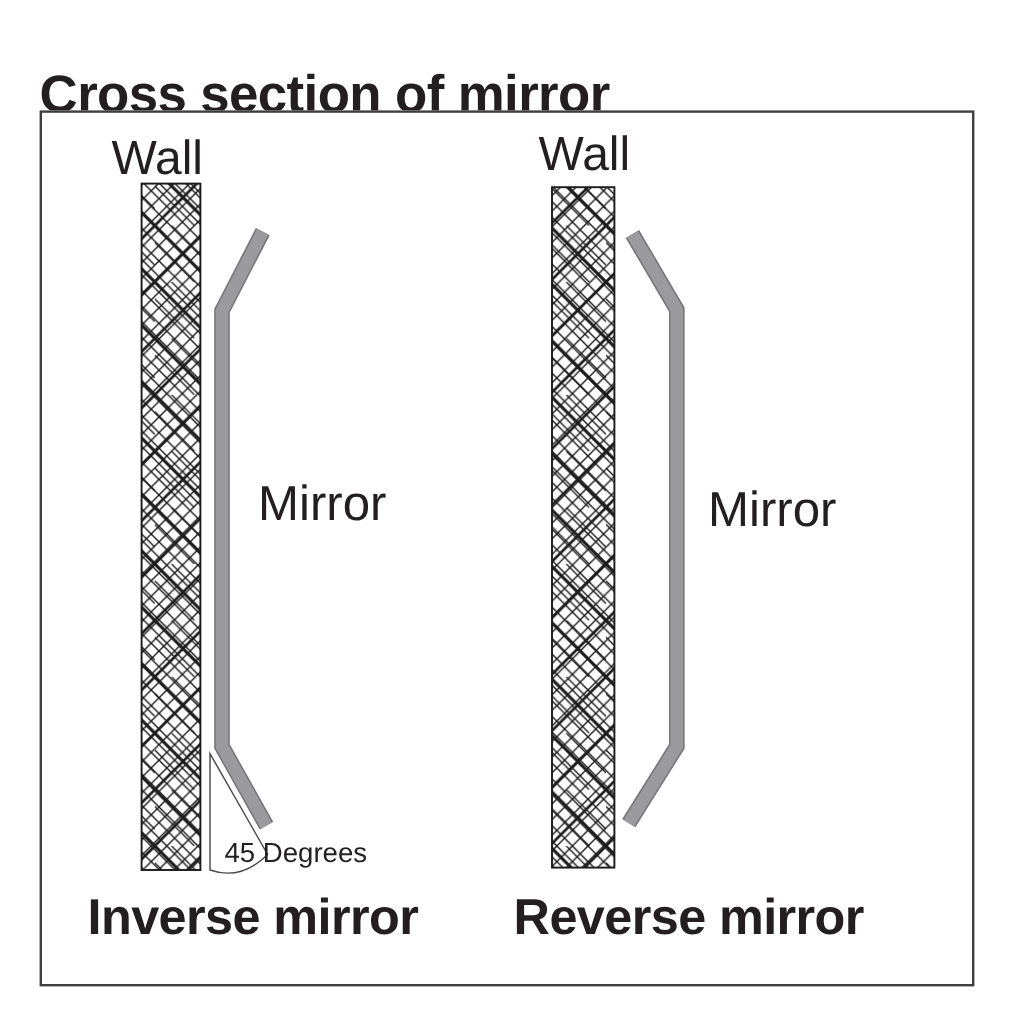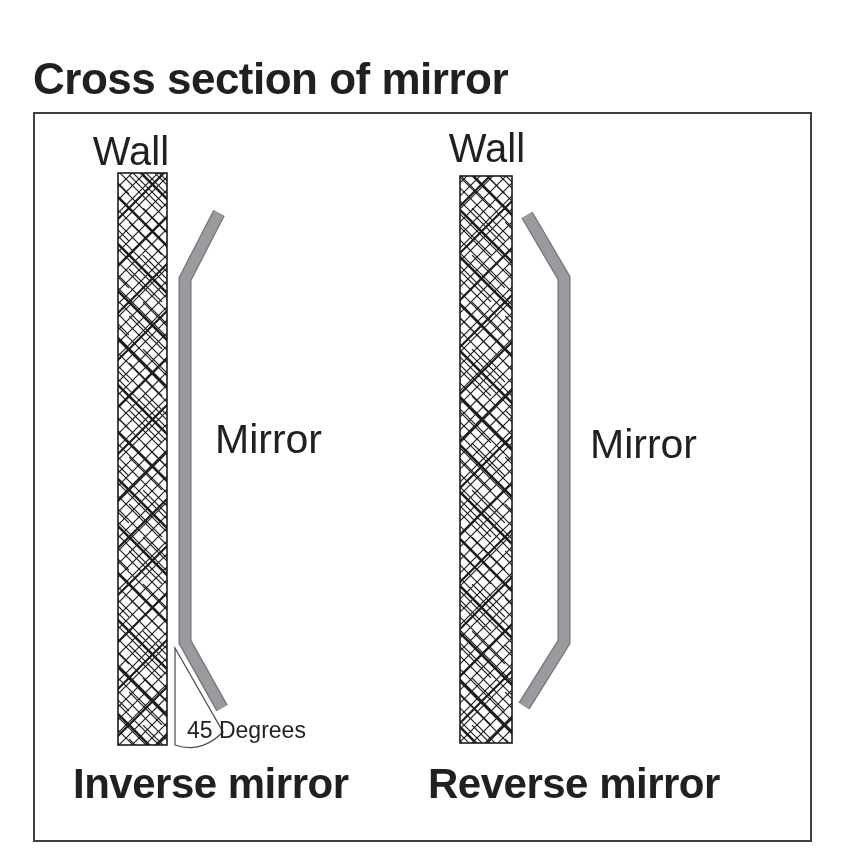--- a/index.html
+++ b/index.html
@@ -29,21 +29,20 @@
     margin-top: 30px;
   }
   .diagram-box {
     position: absolute;
     left: 33px;
     top: 92px;
     width: 775px;
     height: 726px;
     border: 2px solid #3f3f3f;
     background: #ffffff;
-    margin-top: 20px;
   }
   .diagram-box svg { display: block; }
   text { fill: #231f20; }
   .label-lg   { font-size: 40px; font-weight: 400; }
   .label-med  { font-size: 41px; font-weight: 400; }
   .label-sm   { font-size: 23px; font-weight: 400; }
   .caption    { font-size: 42px; font-weight: 700; letter-spacing: -0.5px; }
 </style>
 </head>
 <body>

